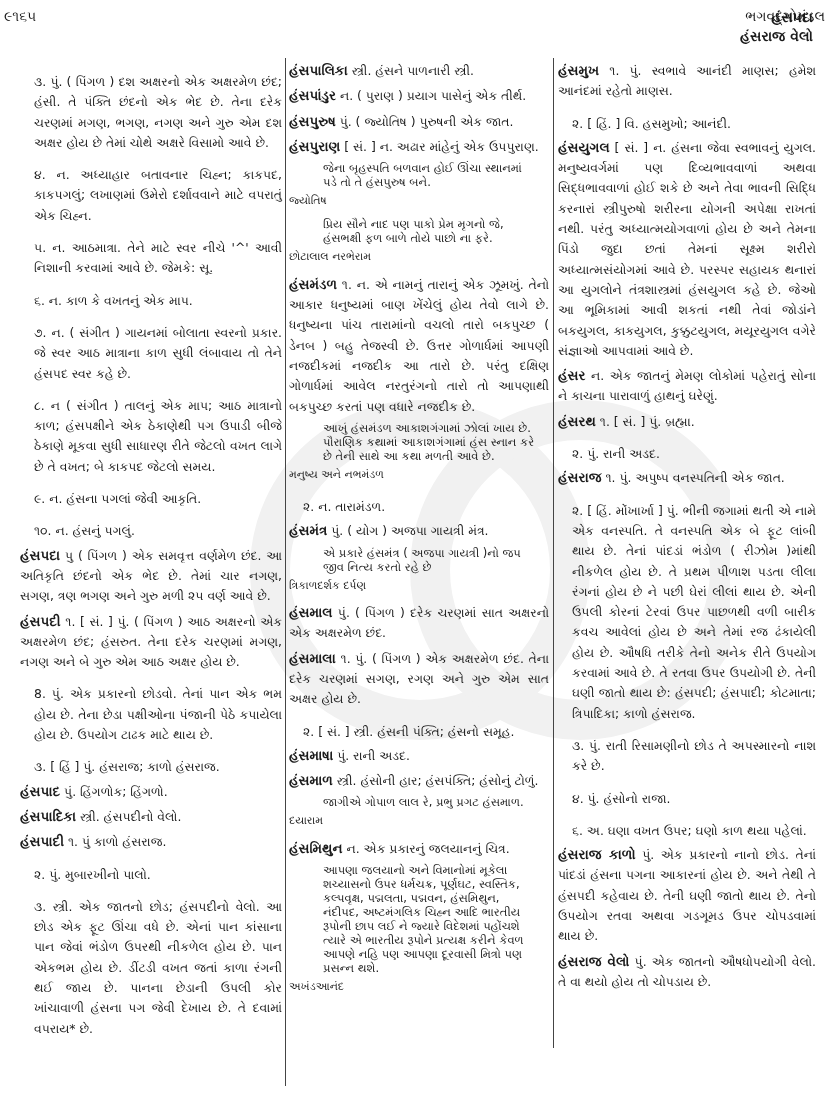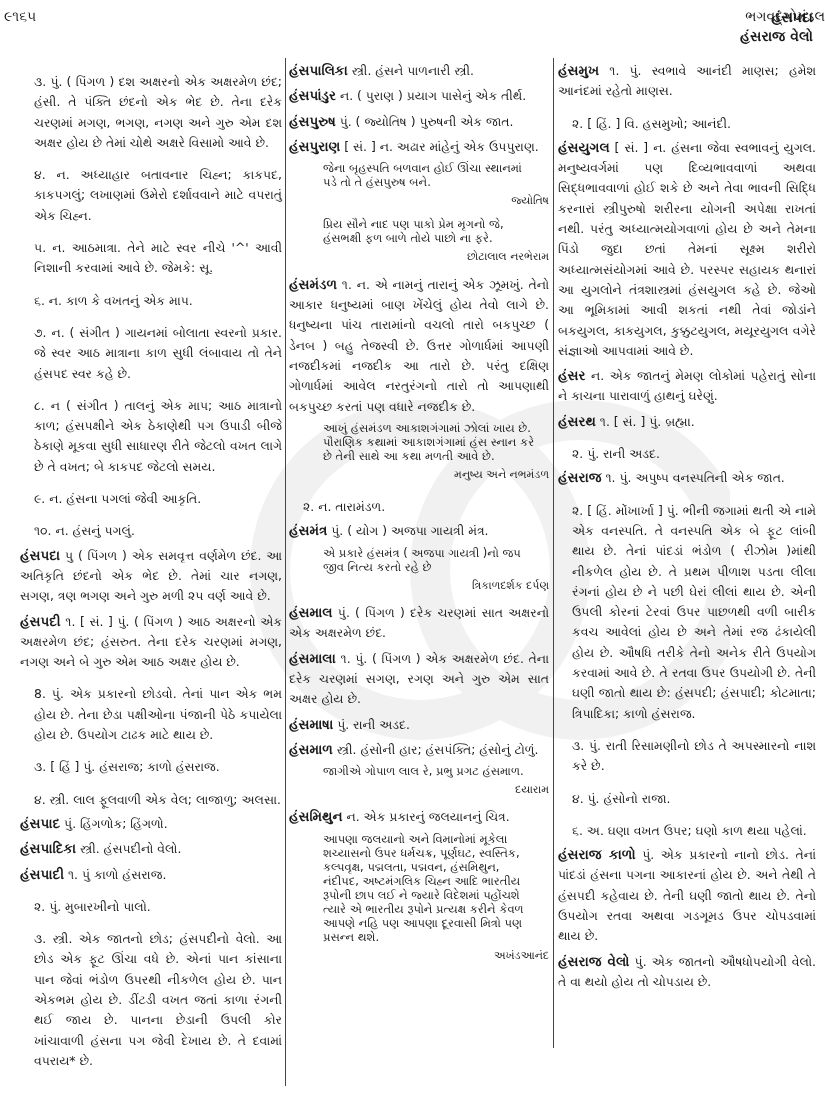--- a/index.html
+++ b/index.html
@@ -14,21 +14,21 @@
   .col1{left:20px;width:262px;}
   .col2{left:289px;width:260px;}
   .col3{left:558px;width:258px;}
   .rule{position:absolute;top:58px;width:1px;background:#444;}
   .rule1{left:285px;height:1028px;}
   .rule2{left:553px;height:990px;}
   .entry{margin:0 0 4px 0;text-align:justify;}
   .hw{font-weight:bold;font-size:13.5px;}
   .sense{padding-left:14px;text-indent:0;margin:12px 0 3px 0;text-align:justify;}
   .quote{padding-left:22px;font-size:11.5px;line-height:14px;margin:2px 12px;}
-  .attrib{text-align:right;font-size:11px;margin:0 0 6px 0;}
+  .attrib{text-align:left;font-size:11px;margin:0 0 6px 0;}
 </style>
 </head>
 <body>
 
 <svg class="watermark" viewBox="0 0 480 480">
   <circle cx="170" cy="240" r="150" fill="none" stroke="#f1f1f1" stroke-width="40"></circle>
   <circle cx="330" cy="240" r="150" fill="none" stroke="#f1f1f1" stroke-width="40"></circle>
 </svg>
 
 <div class="header">
@@ -49,21 +49,20 @@
     <div class="sense">૫. ન. આઠમાત્રા. તેને માટે સ્વર નીચે '^' આવી નિશાની કરવામાં આવે છે. જેમકે: સૂ.</div>
     <div class="sense">૬. ન. કાળ કે વખતનું એક માપ.</div>
     <div class="sense">૭. ન. ( સંગીત ) ગાયનમાં બોલાતા સ્વરનો પ્રકાર. જે સ્વર આઠ માત્રાના કાળ સુધી લંબાવાય તો તેને હંસપદ સ્વર કહે છે.</div>
     <div class="sense">૮. ન ( સંગીત ) તાલનું એક માપ; આઠ માત્રાનો કાળ; હંસપક્ષીને એક ઠેકાણેથી પગ ઉપાડી બીજે ઠેકાણે મૂકવા સુધી સાધારણ રીતે જેટલો વખત લાગે છે તે વખત; બે કાકપદ જેટલો સમય.</div>
     <div class="sense">૯. ન. હંસના પગલાં જેવી આકૃતિ.</div>
     <div class="sense">૧૦. ન. હંસનું પગલું.</div>
     <div class="entry"><span class="hw">હંસપદા</span><span> પુ ( પિંગળ ) એક સમવૃત્ત વર્ણમેળ છંદ. આ અતિકૃતિ છંદનો એક ભેદ છે. તેમાં ચાર નગણ, સગણ, ત્રણ ભગણ અને ગુરુ મળી ૨૫ વર્ણ આવે છે.</span></div>
     <div class="entry"><span class="hw">હંસપદી</span><span> ૧. [ સં. ] પું. ( પિંગળ ) આઠ અક્ષરનો એક અક્ષરમેળ છંદ; હંસરુત. તેના દરેક ચરણમાં મગણ, નગણ અને બે ગુરુ એમ આઠ અક્ષર હોય છે.</span></div>
     <div class="sense">8. પું. એક પ્રકારનો છોડવો. તેનાં પાન એક ભમ હોય છે. તેના છેડા પક્ષીઓના પંજાની પેઠે કપાયેલા હોય છે. ઉપયોગ ટાઢક માટે થાય છે.</div>
     <div class="sense">૩. [ હિં ] પું. હંસરાજ; કાળો હંસરાજ.</div>
-    <div class="sense">૪. સ્ત્રી. લાલ ફૂલવાળી એક વેલ; લાજાળુ; અલસા.</div>
     <div class="entry"><span class="hw">હંસપાદ</span><span> પું. હિંગળોક; હિંગળો.</span></div>
     <div class="entry"><span class="hw">હંસપાદિકા</span><span> સ્ત્રી. હંસપદીનો વેલો.</span></div>
     <div class="entry"><span class="hw">હંસપાદી</span><span> ૧. પું કાળો હંસરાજ.</span></div>
     <div class="sense">૨. પું. મુબારખીનો પાલો.</div>
     <div class="sense">૩. સ્ત્રી. એક જાતનો છોડ; હંસપદીનો વેલો. આ છોડ એક ફૂટ ઊંચા વધે છે. એનાં પાન કાંસાના પાન જેવાં ભંડોળ ઉપરથી નીકળેલ હોય છે. પાન એકભમ હોય છે. ડીંટડી વખત જતાં કાળા રંગની થઈ જાય છે. પાનના છેડાની ઉપલી કોર ખાંચાવાળી હંસના પગ જેવી દેખાય છે. તે દવામાં વપરાય* છે.</div>
   </div>
 <div class="col col2">
     <div class="entry"><span class="hw">હંસપાલિકા</span><span> સ્ત્રી. હંસને પાળનારી સ્ત્રી.</span></div>
     <div class="entry"><span class="hw">હંસપાંડુર</span><span> ન. ( પુરાણ ) પ્રયાગ પાસેનું એક તીર્થ.</span></div>
     <div class="entry"><span class="hw">હંસપુરુષ</span><span> પું. ( જ્યોતિષ ) પુરુષની એક જાત.</span></div>
@@ -74,20 +73,21 @@
     <div class="attrib">છોટાલાલ નરભેરામ</div>
     <div class="entry"><span class="hw">હંસમંડળ</span><span> ૧. ન. એ નામનું તારાનું એક ઝૂમખું. તેનો આકાર ધનુષ્યમાં બાણ ખેંચેલું હોય તેવો લાગે છે. ધનુષ્યના પાંચ તારામાંનો વચલો તારો બકપુચ્છ ( ડેનબ ) બહુ તેજસ્વી છે. ઉત્તર ગોળાર્ધમાં આપણી નજદીકમાં નજદીક આ તારો છે. પરંતુ દક્ષિણ ગોળાર્ધમાં આવેલ નરતુરંગનો તારો તો આપણાથી બકપુચ્છ કરતાં પણ વધારે નજદીક છે.</span></div>
     <div class="quote">આખું હંસમંડળ આકાશગંગામાં ઝોલાં ખાય છે. પૌરાણિક કથામાં આકાશગંગામાં હંસ સ્નાન કરે છે તેની સાથે આ કથા મળતી આવે છે.</div>
     <div class="attrib">મનુષ્ય અને નભમંડળ</div>
     <div class="sense">૨. ન. તારામંડળ.</div>
     <div class="entry"><span class="hw">હંસમંત્ર</span><span> પું. ( યોગ ) અજપા ગાયત્રી મંત્ર.</span></div>
     <div class="quote">એ પ્રકારે હંસમંત્ર ( અજપા ગાયત્રી )નો જપ જીવ નિત્ય કરતો રહે છે</div>
     <div class="attrib">ત્રિકાળદર્શક દર્પણ</div>
     <div class="entry"><span class="hw">હંસમાલ</span><span> પું. ( પિંગળ ) દરેક ચરણમાં સાત અક્ષરનો એક અક્ષરમેળ છંદ.</span></div>
     <div class="entry"><span class="hw">હંસમાલા</span><span> ૧. પું. ( પિંગળ ) એક અક્ષરમેળ છંદ. તેના દરેક ચરણમાં સગણ, રગણ અને ગુરુ એમ સાત અક્ષર હોય છે.</span></div>
+    <div class="sense">૨. [ સં. ] સ્ત્રી. હંસની પંક્તિ; હંસનો સમૂહ.</div>
     <div class="entry"><span class="hw">હંસમાષા</span><span> પું. રાની અડદ.</span></div>
     <div class="entry"><span class="hw">હંસમાળ</span><span> સ્ત્રી. હંસોની હાર; હંસપંક્તિ; હંસોનું ટોળું.</span></div>
     <div class="quote">જાગીએ ગોપાળ લાલ રે, પ્રભુ પ્રગટ હંસમાળ.</div>
     <div class="attrib">દયારામ</div>
     <div class="entry"><span class="hw">હંસમિથુન</span><span> ન. એક પ્રકારનું જલયાનનું ચિત્ર.</span></div>
     <div class="quote">આપણા જલયાનો અને વિમાનોમાં મૂકેલા શચ્યાસનો ઉપર ધર્મચક્ર, પૂર્ણઘટ, સ્વસ્તિક, કલ્પવૃક્ષ, પદ્મલતા, પદ્મવન, હંસમિથુન, નંદીપદ, અષ્ટમંગલિક ચિહ્ન આદિ ભારતીય રૂપોની છાપ લઈ ને જ્યારે વિદેશમાં પહોંચશે ત્યારે એ ભારતીય રૂપોને પ્રત્યક્ષ કરીને કેવળ આપણે નહિ પણ આપણા દૂરવાસી મિત્રો પણ પ્રસન્ન થશે.</div>
     <div class="attrib">અખંડઆનંદ</div>
   </div>
 <div class="col col3">
     <div class="entry"><span class="hw">હંસમુખ</span><span> ૧. પું. સ્વભાવે આનંદી માણસ; હમેશ આનંદમાં રહેતો માણસ.</span></div>

